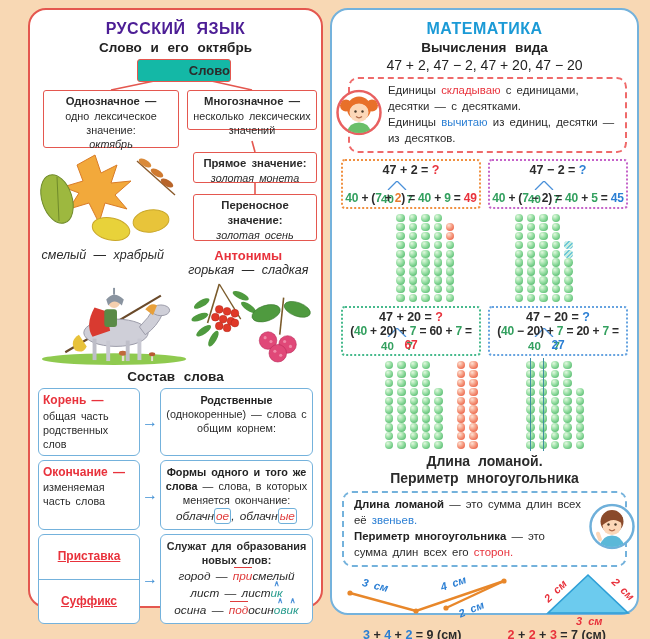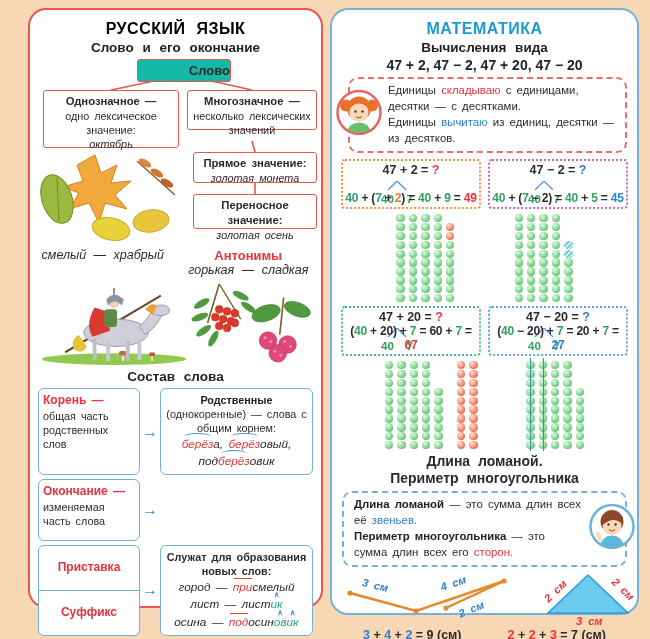--- a/index.html
+++ b/index.html
@@ -2,21 +2,21 @@
 <html><head>
 <meta charset="utf-8">
 <style>
   html,body{margin:0;padding:0;background:#f8d8b4;}
   .page{position:relative;width:650px;height:639px;background:#f8d8b4;
         font-family:"Liberation Sans",sans-serif;color:#2b2b2b;overflow:hidden;}
   .panel{position:absolute;background:#fff;border-radius:18px;box-sizing:border-box;}
   .panel.left{left:28px;top:8px;width:295px;height:600px;border:2px solid #e4574f;padding:4px 0;}
   .panel.right{left:330px;top:8px;width:309px;height:607px;border:2px solid #74b2dc;padding:4px 0;}
   .ttl{text-align:center;font-size:16px;font-weight:700;margin:6px 0 1px;letter-spacing:.5px;word-spacing:6px;}
-  .ttl.red{color:#000000}.ttl.blue{color:#1b9ad6}
+  .ttl.red{color:#4c1d95}.ttl.blue{color:#1b9ad6}
   .sub{text-align:center;font-size:13.5px;font-weight:700;margin:2px 0;word-spacing:5px;color:#222;}
   
   .tree{position:relative;height:188px;margin:2px 3px 0;}
   .tree svg.conn{position:absolute;left:0;top:0;}
   .slovo{position:absolute;left:104px;top:2px;width:92px;height:21px;background:#14b8a6;
          border:1.5px solid #e4574f;border-radius:3px;font-weight:700;font-size:13px;
          text-align:right;line-height:21px;z-index:2;}
   .rb{position:absolute;border:1.5px solid #e4574f;border-radius:3px;background:#fff;
       text-align:center;font-size:10.8px;line-height:1.32;padding:3px 2px;box-sizing:border-box;z-index:2;word-spacing:2px;}
   .rb b{font-size:11.3px;}
@@ -30,37 +30,37 @@
   .illos{display:flex;align-items:flex-end;justify-content:space-between;height:90px;padding:0 6px;}
   
   .morphrow{display:grid;grid-template-columns:102px 20px 1fr;margin:4px 8px;align-items:stretch;}
   .bluebox{border:1.5px solid #74b2dc;border-radius:6px;background:#fff;padding:4px 4px;
            font-size:10.8px;line-height:1.3;box-sizing:border-box;word-spacing:2px;}
   .bluebox .term{color:#e8323c;font-weight:700;font-size:12px;}
   .arrowcell{align-self:center;text-align:center;color:#3f8fd4;font-weight:700;font-size:16px;}
   .exlines{font-style:italic;font-size:11.8px;text-align:center;margin-top:1px;line-height:1.45;}
   .centertext{text-align:center;}
   .splitbox{display:flex;flex-direction:column;padding:0;}
-  .splitbox .cell{flex:1;display:flex;align-items:center;justify-content:center;}
+  .splitbox .cell{flex:1;display:flex;align-items:center;justify-content:center;text-decoration:underline;}
   .splitbox .cell+.cell{border-top:1.2px solid #74b2dc;}
   
   .seg-k{color:#2b2b2b}.seg-bold{font-weight:700;color:#222}
   .seg-red{color:#e8323c}.seg-blue{color:#2b7fd4}
   .seg-g{color:#33a05f}.seg-orange{color:#e87b2e}
   .seg-root{color:#e03c3c;position:relative;}
   .seg-root::before{content:'';position:absolute;left:8%;right:8%;top:-4px;height:6px;
       border-top:1.6px solid #4a90d9;border-radius:50% 50% 0 0;}
   .seg-end{color:#e03c3c;border:1.1px solid #6fb0da;border-radius:3px;padding:0 1px;}
   .seg-prefix{color:#e03c3c;position:relative;}
   .seg-prefix::before{content:'';position:absolute;left:4%;right:4%;top:-2px;border-top:1.6px solid #e03c3c;}
   .seg-suffix{color:#2a9d8f;position:relative;}
   .seg-suffix::before{content:'∧';position:absolute;left:50%;transform:translateX(-50%);top:-8px;
       font-size:8px;color:#4a90d9;font-style:normal;font-weight:700;}
   
-  .expr{text-align:center;font-weight:700;font-size:14px;margin:1px 0 3px;color:#222;}
+  .expr{text-align:center;font-weight:400;font-size:14px;margin:1px 0 3px;color:#222;}
   .note{position:relative;border:2px dashed #ef6a6a;border-radius:10px;margin:4px 10px 6px 16px;
         padding:4px 8px 4px 38px;font-size:11.4px;line-height:1.4;word-spacing:2px;}
   .note .avatar{position:absolute;left:-14px;top:50%;transform:translateY(-50%);}
   .note2{border-color:#74b2dc;margin:3px 10px;padding:4px 44px 4px 10px;}
   .note2 .avatar{left:auto;right:-10px;}
   .eqgrid{display:grid;grid-template-columns:1fr 1fr;gap:7px;margin:2px 9px;}
   .eqbox{position:relative;border:2px dotted;border-radius:4px;height:50px;box-sizing:border-box;padding-top:2px;}
   .b-orange{border-color:#f09040}.b-purple{border-color:#c564c9}
   .b-green{border-color:#46b98c}.b-blue{border-color:#66a3e0}
   .prob{text-align:center;font-weight:700;font-size:12.5px;}
@@ -87,21 +87,21 @@
   .boteq>div{flex:1;text-align:center;font-weight:700;font-size:12.5px;}
   .npar{margin:0;}
 </style>
 </head>
 <body>
 
 <div class="page">
 
   <section class="panel left">
     <div class="ttl red">РУССКИЙ  ЯЗЫК</div>
-    <div class="sub">Слово  и  его  окончание</div>
+    <div class="sub">Слово  и  его  октябрь</div>
 
     <div class="tree">
       <svg class="conn" width="291" height="188">
         <g stroke="#e4574f" stroke-width="1.6">
           <line x1="126" y1="23" x2="78" y2="33"></line>
           <line x1="174" y1="23" x2="219" y2="33"></line>
           <line x1="219" y1="84" x2="222" y2="95"></line>
           <line x1="222" y1="126" x2="222" y2="137"></line>
         </g>
       </svg>
@@ -123,21 +123,21 @@
         <span class="ex">октябрь</span>
       </div>
       <div class="rb" style="left:154px;top:33px;width:130px;height:40px;">
         <b>Многозначное —</b><br>
         <span>несколько лексических значений</span>
       </div>
       <div class="rb" style="left:160px;top:95px;width:124px;height:31px;">
         <b>Прямое значение:</b><br>
         <span class="ex">золотая монета</span>
       </div>
-      <div class="rb" style="left:160px;top:137px;width:124px;height:35px;">
+      <div class="rb" style="left:160px;top:137px;width:124px;height:47px;">
         <b>Переносное значение:</b><br>
         <span class="ex">золотая осень</span>
       </div>
     </div>
 
     <div class="synant">
       <div>
         <div class="pair">смелый — храбрый</div>
       </div>
       <div>
@@ -215,33 +215,35 @@
     <div class="sub">Состав  слова</div>
 
     <div class="morphrow" style="min-height:62px">
       <div class="bluebox">
         <span class="term">Корень —</span><br>
         <span>общая часть родственных слов</span>
       </div>
       <div class="arrowcell">→</div>
       <div class="bluebox centertext">
         <div class="head"><span class="seg-bold">Родственные </span><span class="seg-k">(однокоренные) — слова с общим корнем:</span></div>
-        <div class="exlines">
-            <div class="npar"><span class="seg-root">берёз</span><span class="seg-k">а, </span><span class="seg-root">берёз</span><span class="seg-k">овый,</span></div>
-            <div class="npar"><span class="seg-k">под</span><span class="seg-root">берёз</span><span class="seg-k">овик</span></div>
-          </div>
       </div>
     </div>
 
     <div class="morphrow" style="min-height:62px">
       <div class="bluebox">
         <span class="term">Окончание —</span><br>
         <span>изменяемая часть слова</span>
       </div>
       <div class="arrowcell">→</div>
+      <div class="bluebox centertext">
+        <div class="head"><span class="seg-bold">Формы одного и того же слова</span><span class="seg-k"> — слова, в которых меняется окончание:</span></div>
+        <div class="exlines">
+            <div class="npar"><span class="seg-k">облачн</span><span class="seg-end">ое</span><span class="seg-k">,  </span><span class="seg-k">облачн</span><span class="seg-end">ые</span></div>
+          </div>
+      </div>
     </div>
 
     <div class="morphrow" style="min-height:74px">
       <div class="bluebox splitbox">
         <div class="cell term">Приставка</div>
         <div class="cell term">Суффикс</div>
       </div>
       <div class="arrowcell">→</div>
       <div class="bluebox centertext">
         <b>Служат для образования новых слов:</b>

